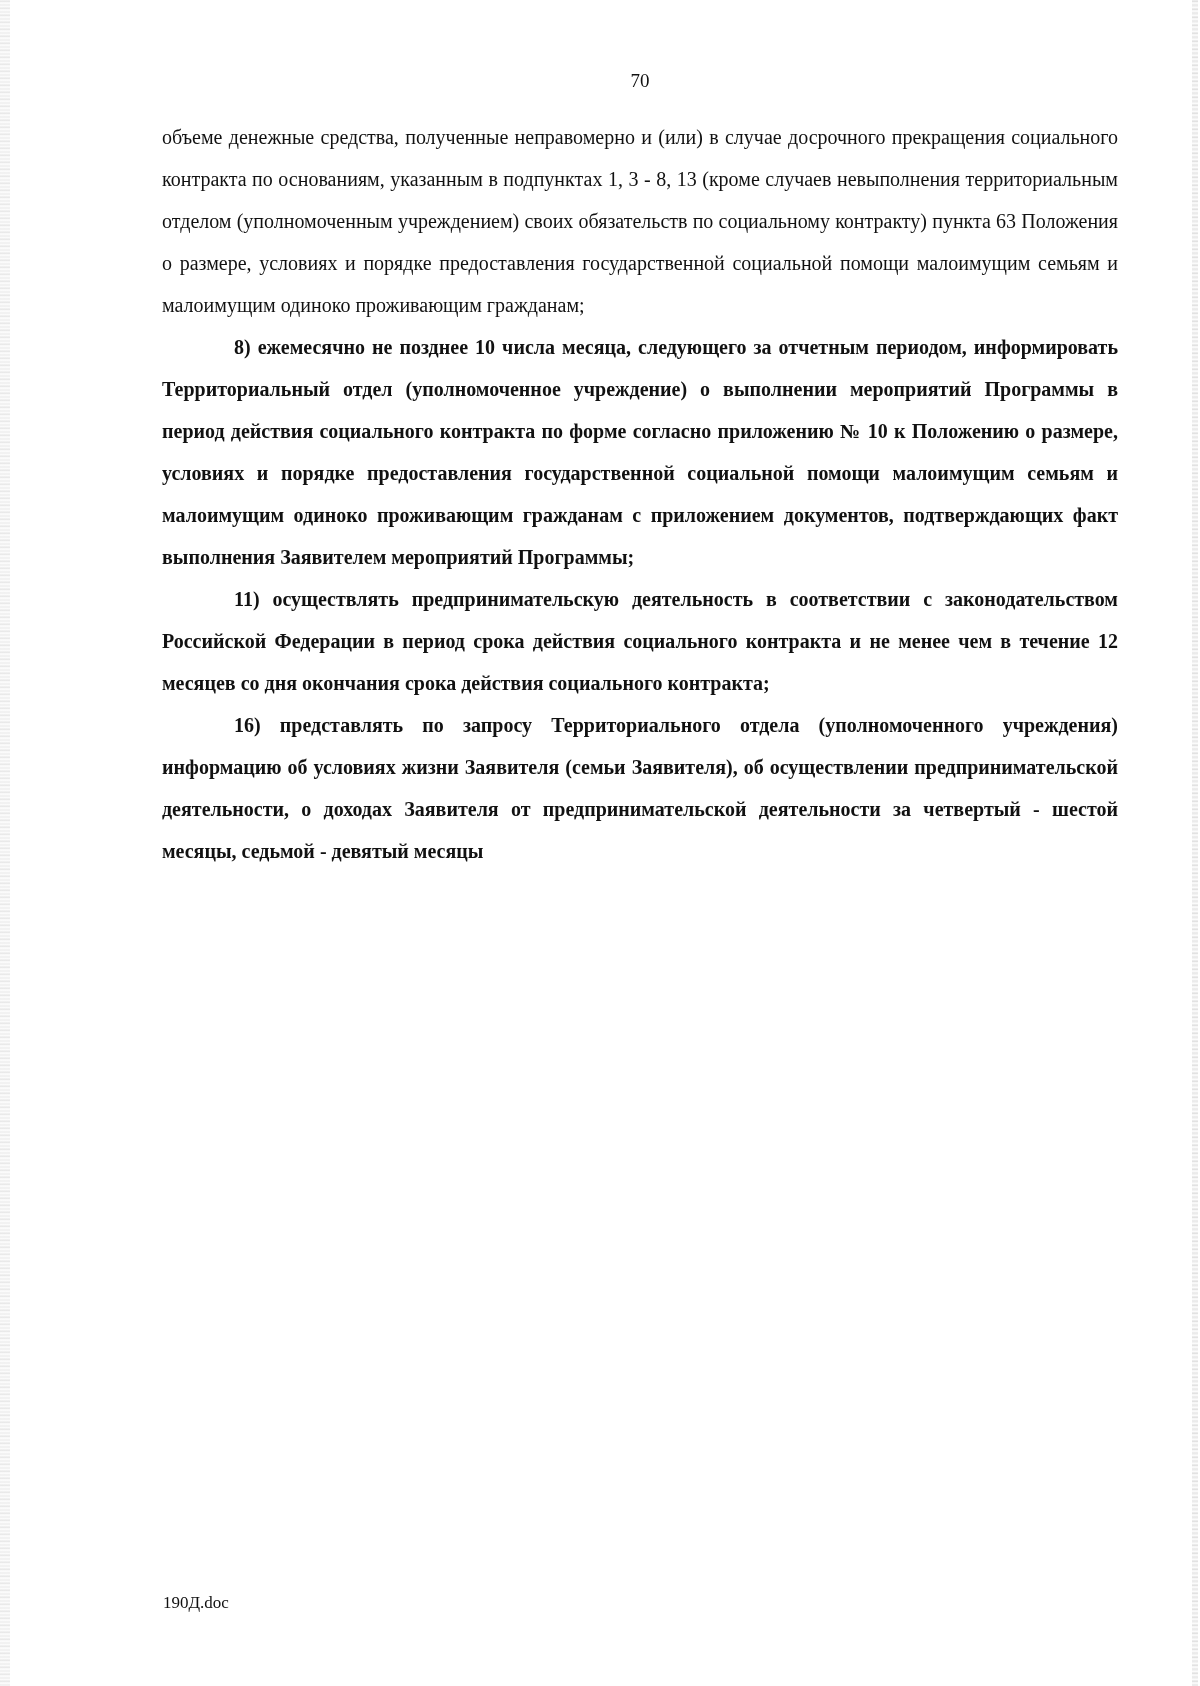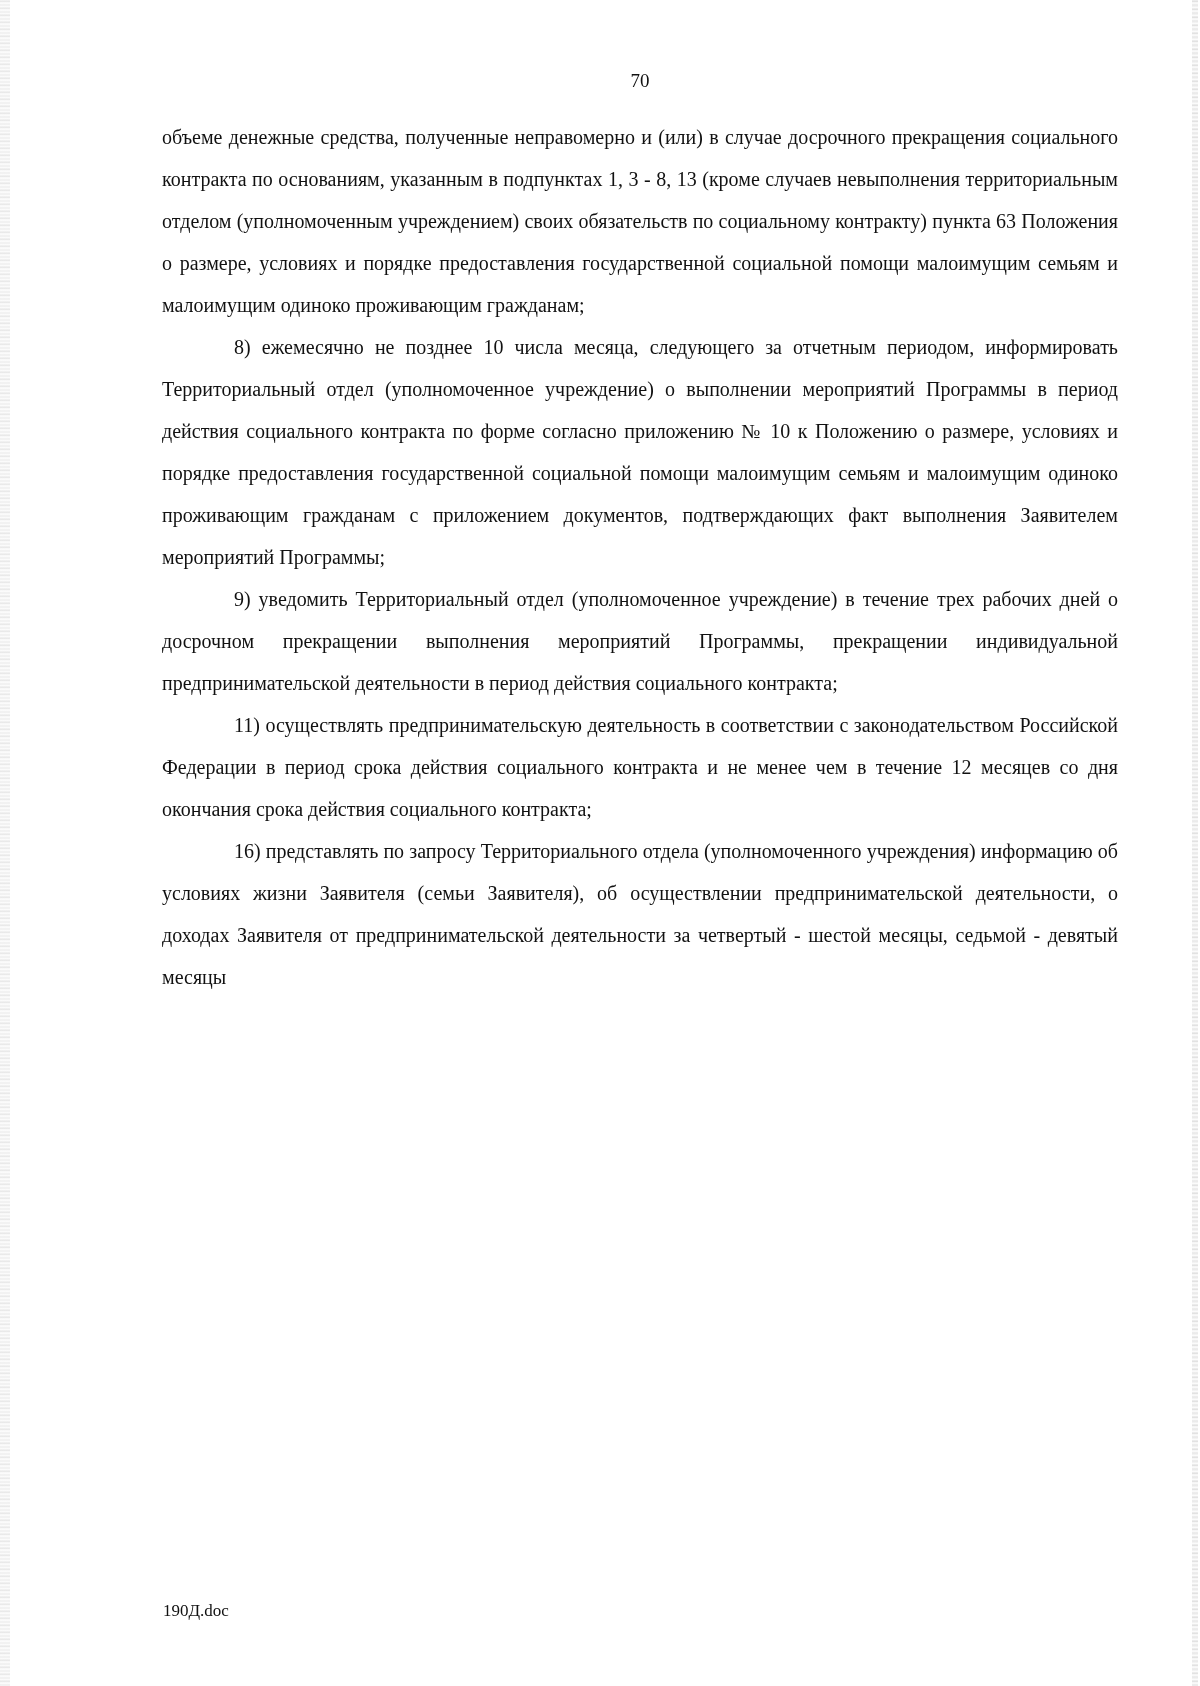--- a/index.html
+++ b/index.html
@@ -19,35 +19,34 @@
   }
   .page-number {
     position: absolute; top: 70px; left: 0; width: 1280px; text-align: center;
     font-size: 19px;
   }
   .content {
     position: absolute; left: 162px; top: 116px; width: 956px;
     font-size: 20px; line-height: 42px;
   }
   .para { margin: 0; text-align: justify; }
-  .para.indent { text-indent: 72px; }
+  .para.indent { text-indent: 72px; font-weight: bold; }
   .para.first { text-indent: 0; }
   .footer {
-    position: absolute; left: 163px; top: 1593px; font-size: 17px; margin-top: 8px;
+    position: absolute; left: 163px; top: 1593px; font-size: 17px;
   }
 </style>
 </head>
 <body>
 
 <div class="scan-edge-left"></div>
 <div class="scan-edge-right"></div>
 
 <div class="page-number">70</div>
 
 <div class="content">
   <p class="para first">объеме денежные средства, полученные неправомерно и (или) в случае досрочного прекращения социального контракта по основаниям, указанным в подпунктах 1, 3 - 8, 13 (кроме случаев невыполнения территориальным отделом (уполномоченным учреждением) своих обязательств по социальному контракту) пункта 63 Положения о размере, условиях и порядке предоставления государственной социальной помощи малоимущим семьям и малоимущим одиноко проживающим гражданам;</p>
   <p class="para indent">8) ежемесячно не позднее 10 числа месяца, следующего за отчетным периодом, информировать Территориальный отдел (уполномоченное учреждение) о выполнении мероприятий Программы в период действия социального контракта по форме согласно приложению № 10 к Положению о размере, условиях и порядке предоставления государственной социальной помощи малоимущим семьям и малоимущим одиноко проживающим гражданам с приложением документов, подтверждающих факт выполнения Заявителем мероприятий Программы;</p>
-  <p class="para indent">9) уведомить Территориальный отдел (уполномоченное учреждение) в течение трех рабочих дней о досрочном прекращении выполнения мероприятий Программы, прекращении индивидуальной предпринимательской деятельности в период действия социального контракта;</p>
   <p class="para indent">11) осуществлять предпринимательскую деятельность в соответствии с законодательством Российской Федерации в период срока действия социального контракта и не менее чем в течение 12 месяцев со дня окончания срока действия социального контракта;</p>
   <p class="para indent">16) представлять по запросу Территориального отдела (уполномоченного учреждения) информацию об условиях жизни Заявителя (семьи Заявителя), об осуществлении предпринимательской деятельности, о доходах Заявителя от предпринимательской деятельности за четвертый - шестой месяцы, седьмой - девятый месяцы</p>
 </div>
 
 <div class="footer">190Д.doc</div>
 
 </body></html>

